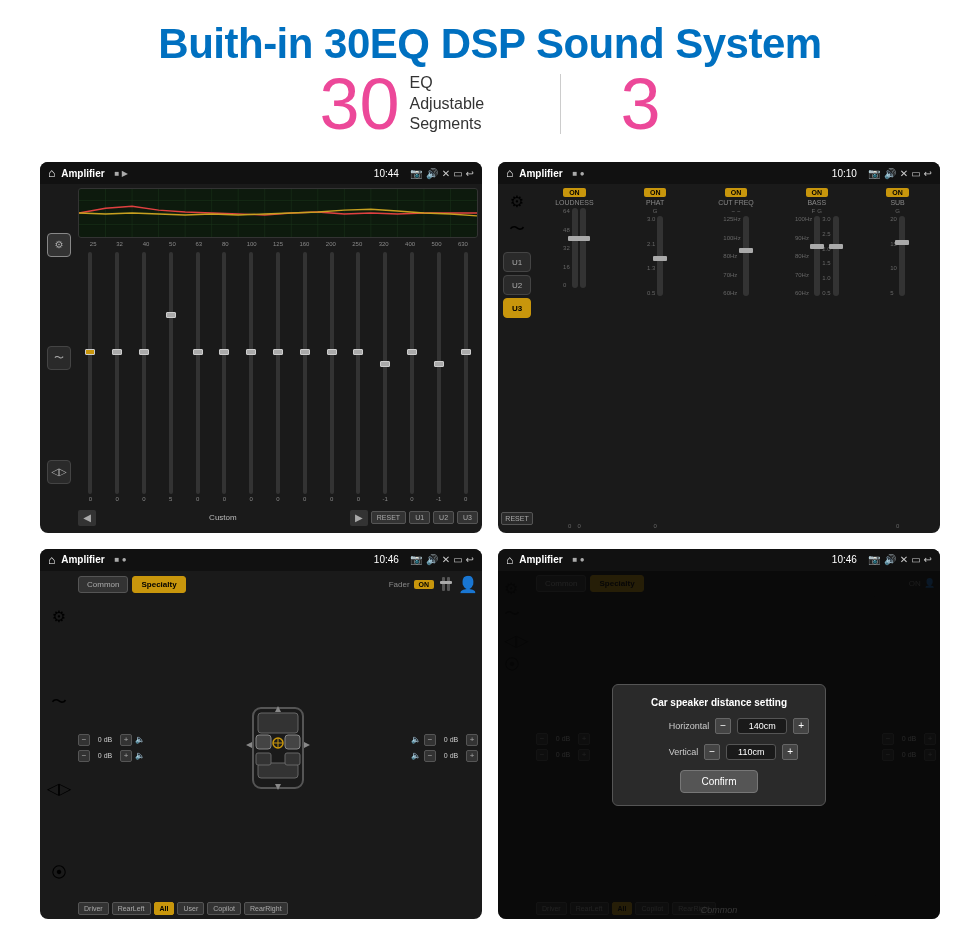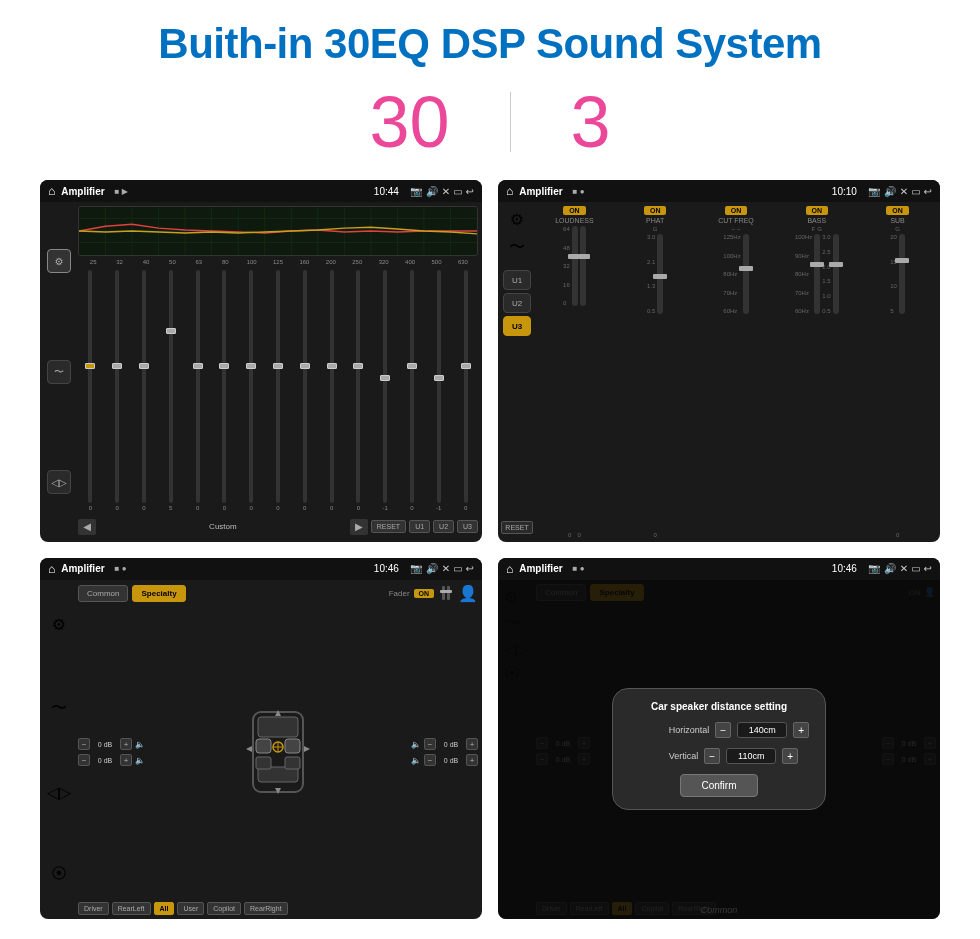--- a/index.html
+++ b/index.html
@@ -19,21 +19,20 @@
       align-items: center;
       padding: 20px 40px;
     }
 
     
     .main-title {
       font-size: 42px;
       font-weight: 900;
       color: #0070c0;
       text-align: center;
-      margin-bottom: 18px;
       letter-spacing: -0.5px;
     }
 
     
     .stats-row {
       display: flex;
       align-items: center;
       justify-content: center;
       gap: 0;
       margin-bottom: 22px;
@@ -589,21 +588,21 @@
       background: rgba(0,0,0,0.6);
       z-index: 10;
       display: flex;
       align-items: center;
       justify-content: center;
     }
 
     .dialog-box {
       background: #2a2a2a;
       border: 1px solid #555;
-      border-radius: 16px;
+      border-radius: 6px;
       padding: 12px 16px;
       min-width: 180px;
       display: flex;
       flex-direction: column;
       gap: 10px;
     }
 
     .dialog-title {
       font-size: 10px;
       color: #fff;
@@ -691,20 +690,22 @@
 </head>
 <body>
 
 <div class="page-wrapper">
 
   <h1 class="main-title">Buith-in 30EQ DSP Sound System</h1>
 
   <div class="stats-row">
     <div class="stat-block">
       <span class="stat-number">30</span>
+      <span class="stat-label" style="white-space:pre-line;">EQ Adjustable
+Segments</span>
     </div>
     <div class="stat-divider"></div>
     <div class="stat-block">
       <span class="stat-number">3</span>
     </div>
   </div>
 
   <div class="screens-grid">
 
     <div class="screen eq-screen">

